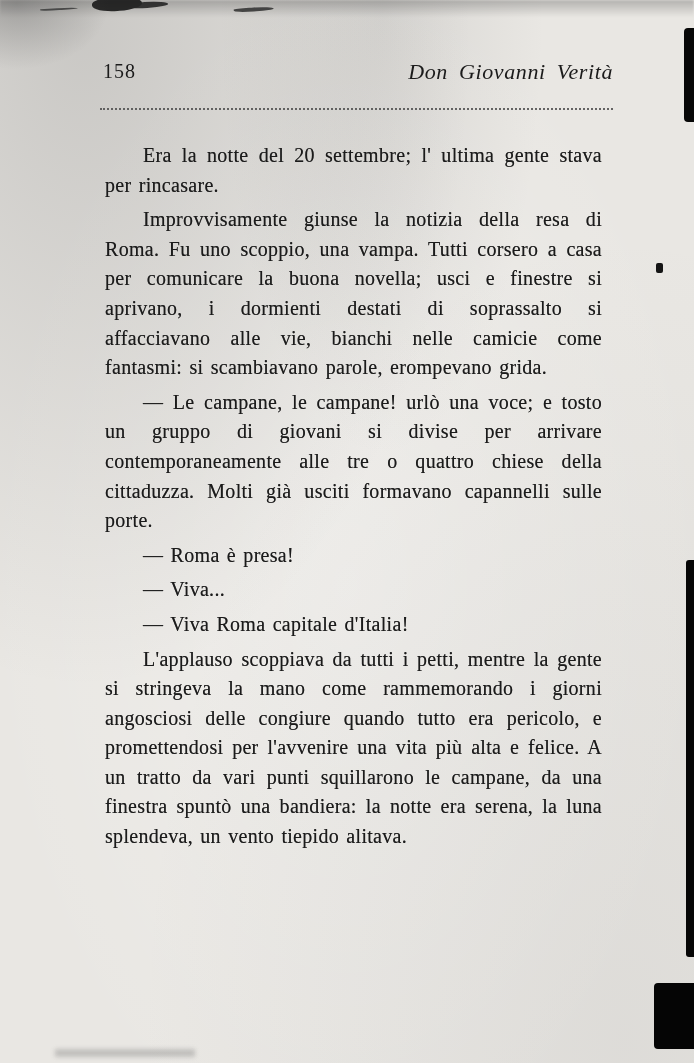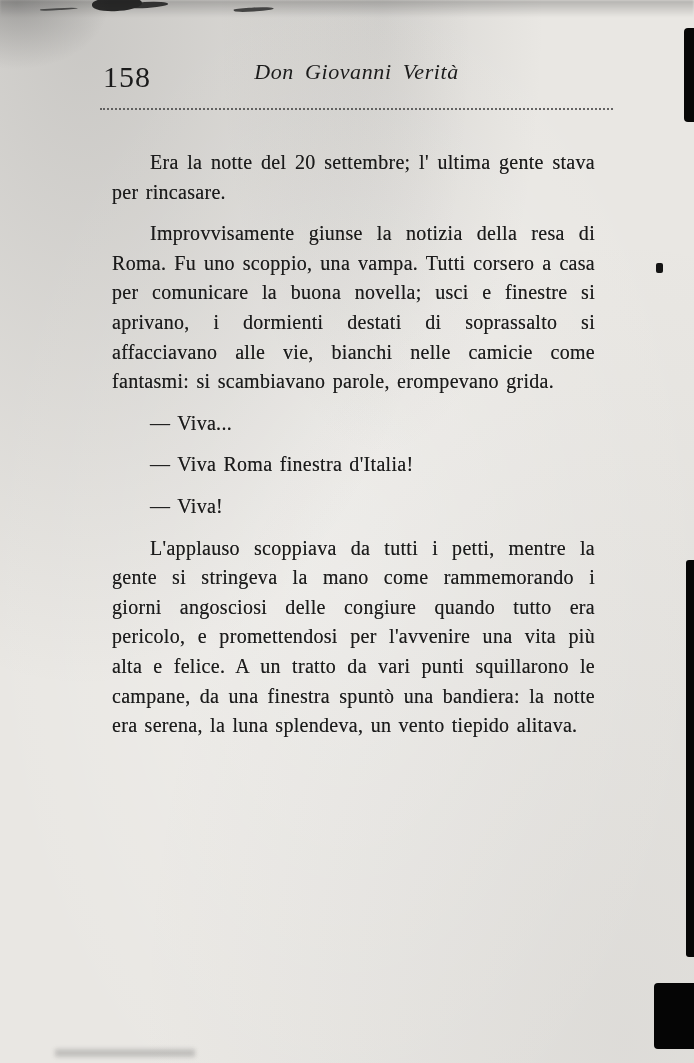--- a/index.html
+++ b/index.html
@@ -33,26 +33,26 @@
     position: absolute;
     top: 58px;
     left: 100px;
     width: 513px;
     height: 34px;
   }
   .pagenum {
     position: absolute;
     left: 3px;
     top: 2px;
-    font-size: 30px;
+    font-size: 20px;
     letter-spacing: 1px;
   }
   .running-title {
     display: block;
-    text-align: center;
+    text-align: right;
     font-style: italic;
     font-size: 22px;
     letter-spacing: 0.6px;
     word-spacing: 5px;
     padding-top: 1px;
   }
   .header-rule {
     position: absolute;
     top: 108px;
     left: 100px;
@@ -68,21 +68,21 @@
     left: 100px;
     width: 507px;
     font-size: 20px;
     line-height: 29.6px;
     letter-spacing: 0.3px;
     word-spacing: 2px;
     text-align: justify;
     text-shadow: 0 0 0.5px rgba(20,20,20,0.55);
   }
   .body-text p {
-    margin: 12px;
+    margin: 5px;
     text-indent: 38px;
   }
 
   
   .art { position: absolute; pointer-events: none; }
   .art-top-band {
     top: 0; left: 0; right: 0; height: 17px;
     background: linear-gradient(180deg, rgba(55,55,55,0.30), rgba(55,55,55,0.0));
     filter: blur(1px);
   }
@@ -136,23 +136,24 @@
   <div class="header">
     <span class="pagenum">158</span>
     <span class="running-title">Don Giovanni Verità</span>
   </div>
 
   <div class="header-rule"></div>
 
   <div class="body-text">
       <p>Era la notte del 20 settembre; l' ultima gente stava per rincasare.</p>
       <p>Improvvisamente giunse la notizia della resa di Roma. Fu uno scoppio, una vampa. Tutti corsero a casa per comunicare la buona novella; usci e finestre si aprivano, i dormienti destati di soprassalto si affacciavano alle vie, bianchi nelle camicie come fantasmi: si scambiavano parole, erompevano grida.</p>
+      <p>— Le campane, le campane! urlò una voce; e tosto un gruppo di giovani si divise per arrivare contemporaneamente alle tre o quattro chiese della cittaduzza. Molti già usciti formavano capannelli sulle porte.</p>
+      <p>— Roma è presa!</p>
       <p>— Viva...</p>
-      <p>— Viva Roma finestra d'Italia!</p>
-      <p>— Viva!</p>
+      <p>— Viva Roma capitale d'Italia!</p>
       <p>L'applauso scoppiava da tutti i petti, mentre la gente si stringeva la mano come rammemorando i giorni angosciosi delle congiure quando tutto era pericolo, e promettendosi per l'avvenire una vita più alta e felice. A un tratto da vari punti squillarono le campane, da una finestra spuntò una bandiera: la notte era serena, la luna splendeva, un vento tiepido alitava.</p>
     </div>
 
   <div class="art art-top-band"></div>
   <div class="art art-top-blob"></div>
   <div class="art art-corner-smudge"></div>
   <div class="art art-right-bar-top"></div>
   <div class="art art-right-dot"></div>
   <div class="art art-right-bar-long"></div>
   <div class="art art-bottom-right-block"></div>

